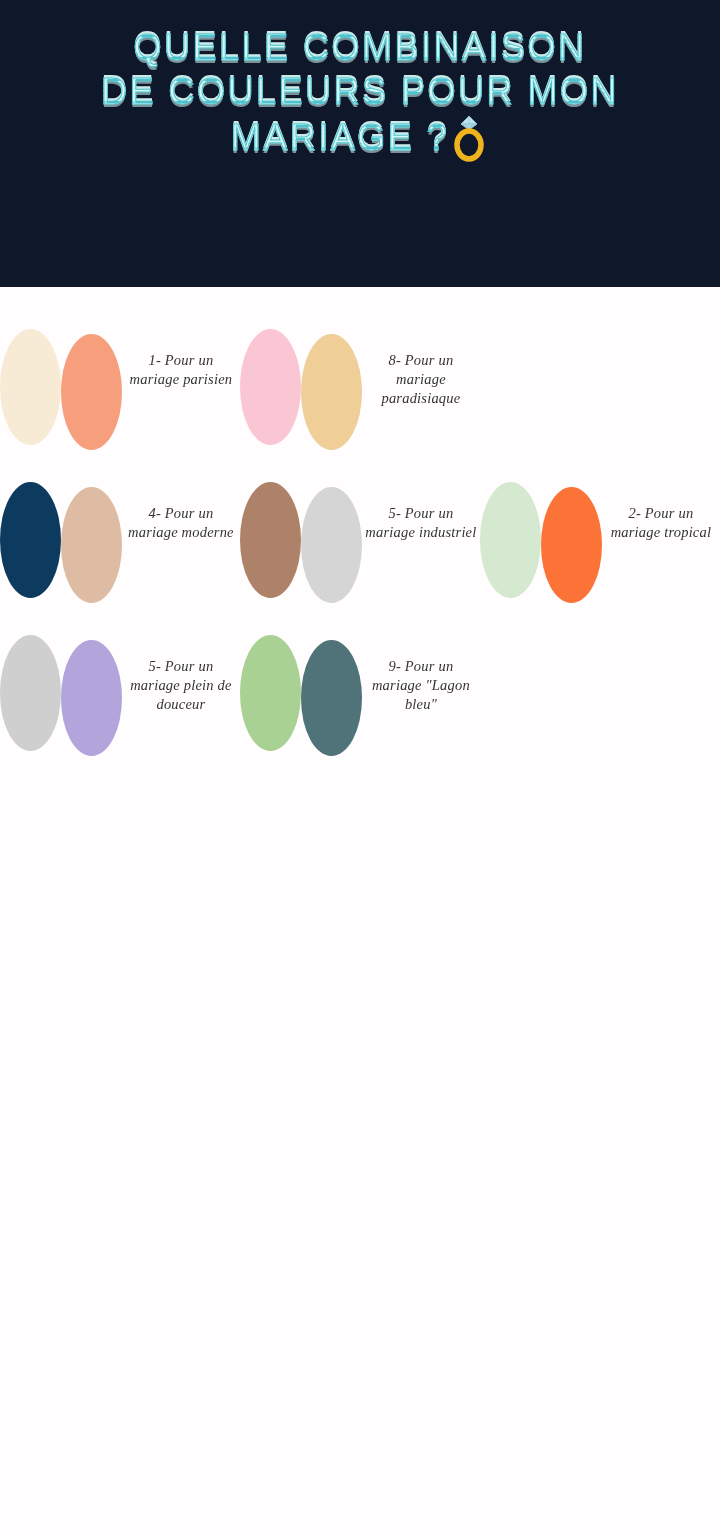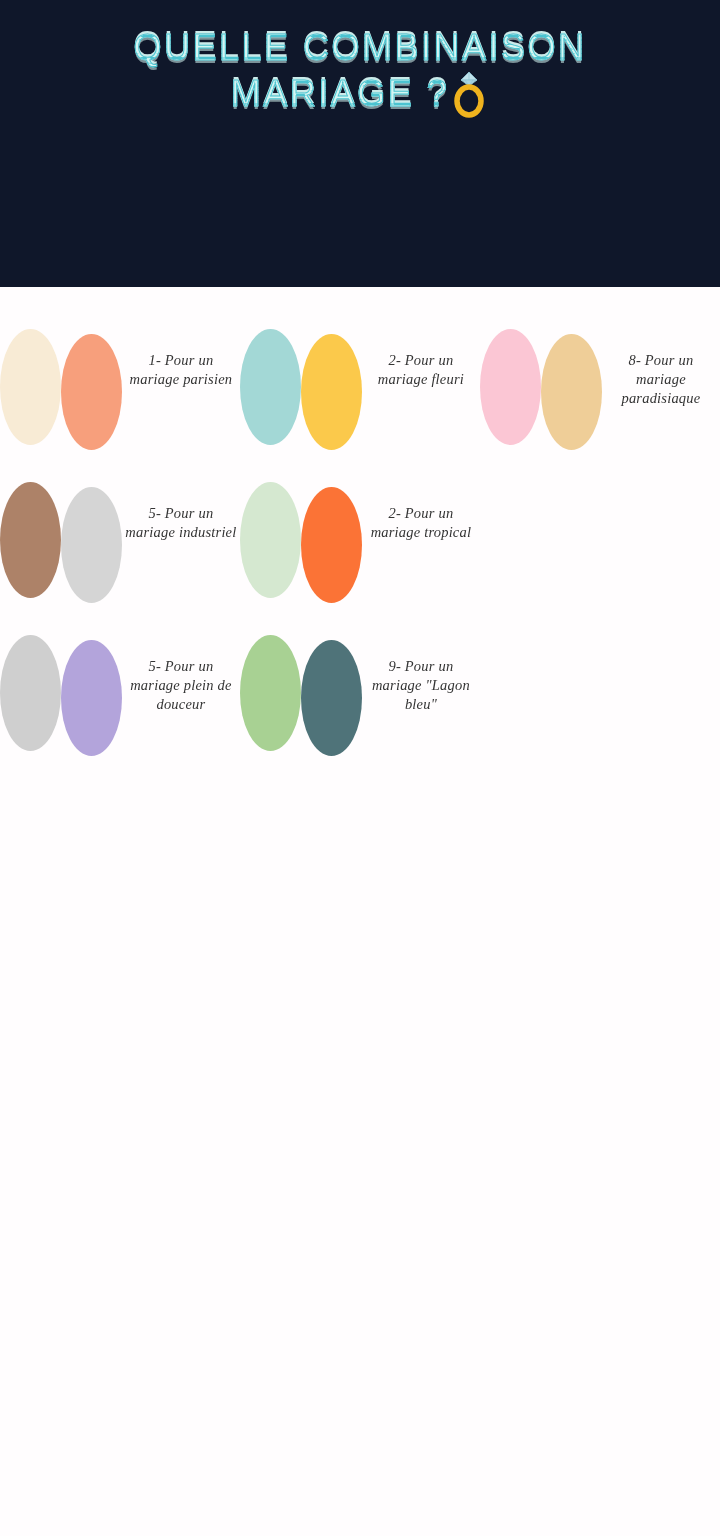--- a/index.html
+++ b/index.html
@@ -117,20 +117,21 @@
   .row-1 .caption { margin-top: 22px; }
   .row-2 { margin-top: 32px; }
   .row-3 { margin-top: 32px; }
 </style>
 </head>
 <body style="background-color: rgb(255, 253, 254);">
 
 <div class="header" style="background-color: #0f172a;">
   <div class="title-block">
     <div class="title-line" style="background-image: repeating-linear-gradient(rgb(75, 195, 208) 0px, rgb(75, 195, 208) 1.5px, rgb(213, 246, 243) 1.5px, rgb(213, 246, 243) 4.5px); -webkit-text-stroke: 1px rgb(75, 195, 208);">QUELLE COMBINAISON</div>
+    <div class="title-line" style="background-image: repeating-linear-gradient(rgb(75, 195, 208) 0px, rgb(75, 195, 208) 1.5px, rgb(213, 246, 243) 1.5px, rgb(213, 246, 243) 4.5px); -webkit-text-stroke: 1px rgb(75, 195, 208);">DE COULEURS POUR MON</div>
     <div class="title-line with-ring">
       <span class="title-text-3" style="background-image: repeating-linear-gradient(rgb(75, 195, 208) 0px, rgb(75, 195, 208) 1.5px, rgb(213, 246, 243) 1.5px, rgb(213, 246, 243) 4.5px); -webkit-text-stroke: 1px rgb(75, 195, 208);">MARIAGE ?</span>
       <svg class="ring-icon" viewBox="0 0 40 48">
         <polygon points="20,2 12,10 28,10" fill="#BFE3EC" stroke="#8FC4D4" stroke-width="0.8"></polygon>
         <polygon points="12,10 20,16 28,10" fill="#A8D5E2" stroke="#8FC4D4" stroke-width="0.8"></polygon>
         <line x1="20" y1="2" x2="20" y2="10" stroke="#8FC4D4" stroke-width="0.7"></line>
         <line x1="16" y1="10" x2="20" y2="16" stroke="#8FC4D4" stroke-width="0.7"></line>
         <line x1="24" y1="10" x2="20" y2="16" stroke="#8FC4D4" stroke-width="0.7"></line>
         <ellipse cx="20" cy="31" rx="12" ry="14" fill="none" stroke="#EFB31E" stroke-width="5.5"></ellipse>
       </svg>
@@ -140,32 +141,32 @@
 
 <div class="grid">
 
   <div class="row row-1">
     <div class="cell">
       <span class="swatch" style="background-color: rgb(248, 235, 213);"></span>
       <span class="swatch second" style="background-color: rgb(247, 159, 124);"></span>
       <div class="caption" style="color: rgb(52, 52, 52);">1- Pour un mariage parisien</div>
     </div>
     <div class="cell">
-      <span class="swatch" style="background-color: rgb(163, 216, 214);"></span>
-      <span class="swatch second" style="background-color: rgb(251, 201, 75);"></span>
-      <div class="caption" style="color: rgb(52, 52, 52);">2- Pour un mariage fleuri</div>
-    </div>
-    <div class="cell">
       <span class="swatch" style="background-color: rgb(251, 198, 212);"></span>
       <span class="swatch second" style="background-color: rgb(239, 206, 152);"></span>
       <div class="caption" style="color: rgb(52, 52, 52);">8- Pour un mariage paradisiaque</div>
     </div>
   </div>
 
   <div class="row row-2">
+    <div class="cell">
+      <span class="swatch" style="background-color: rgb(13, 59, 96);"></span>
+      <span class="swatch second" style="background-color: rgb(221, 188, 163);"></span>
+      <div class="caption" style="color: rgb(52, 52, 52);">4- Pour un mariage moderne</div>
+    </div>
     <div class="cell">
       <span class="swatch" style="background-color: rgb(173, 130, 104);"></span>
       <span class="swatch second" style="background-color: rgb(213, 213, 213);"></span>
       <div class="caption" style="color: rgb(52, 52, 52);">5- Pour un mariage industriel</div>
     </div>
     <div class="cell">
       <span class="swatch" style="background-color: rgb(213, 232, 208);"></span>
       <span class="swatch second" style="background-color: rgb(251, 115, 54);"></span>
       <div class="caption" style="color: rgb(52, 52, 52);">2- Pour un mariage tropical</div>
     </div>

